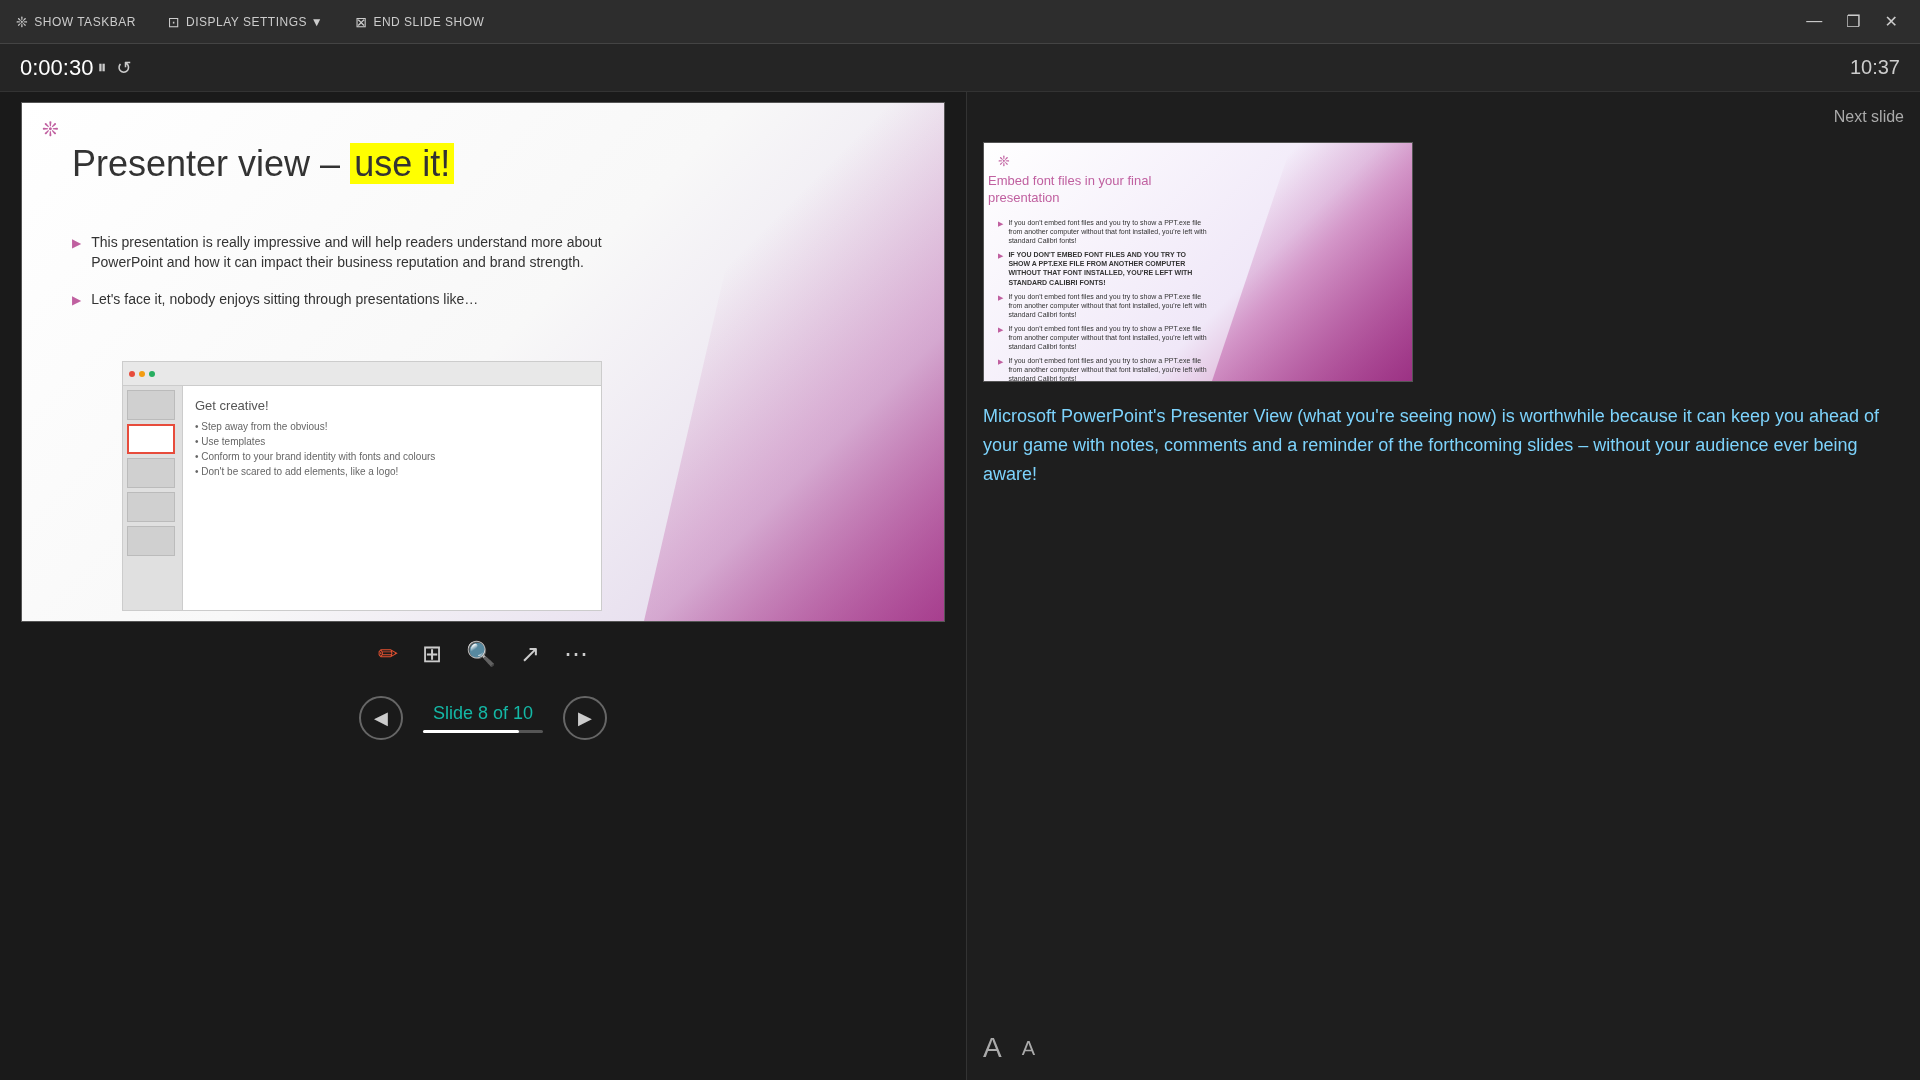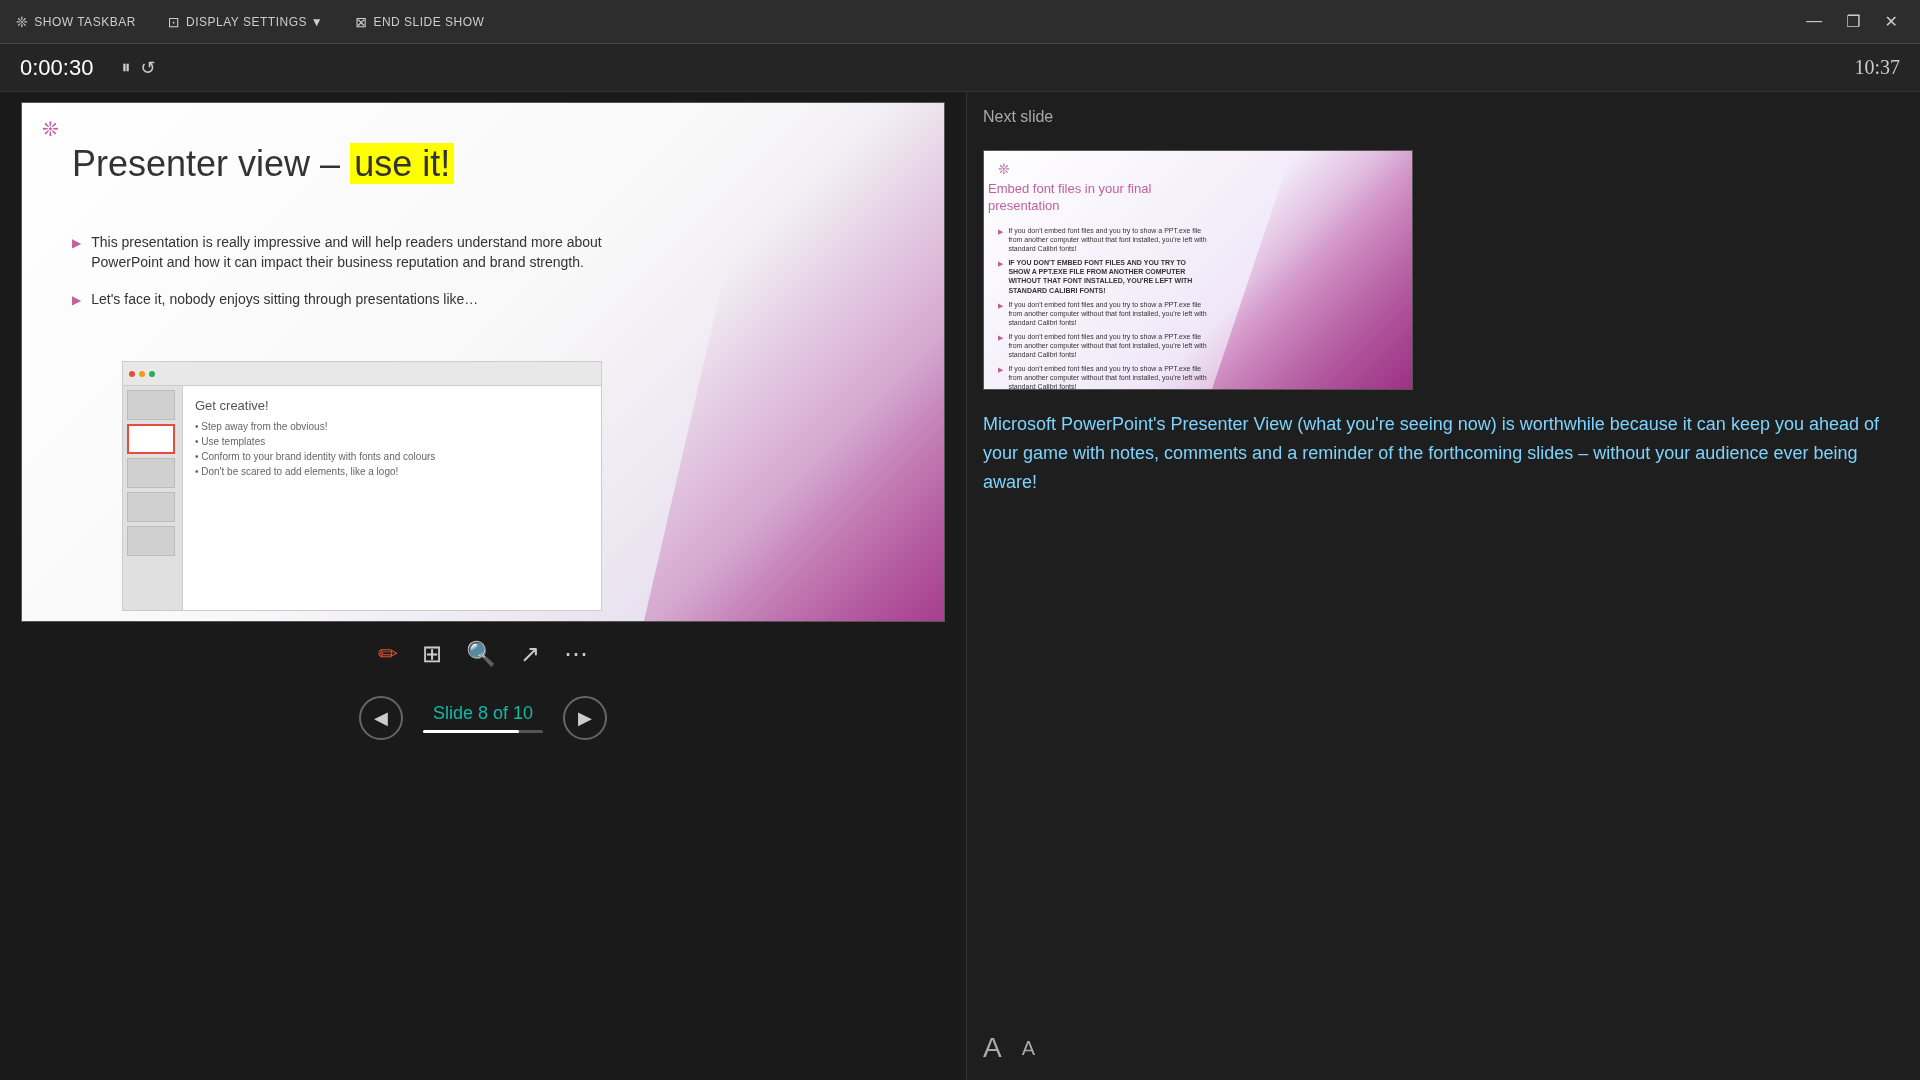--- a/index.html
+++ b/index.html
@@ -52,37 +52,36 @@
       height: 48px;
       background: #252525;
       display: flex;
       align-items: center;
       padding: 0 20px;
       border-bottom: 1px solid #333;
     }
     .timer-left {
       display: flex;
       align-items: center;
-      gap: 28px;
+      gap: 4px;
       font-size: 22px;
       font-weight: 300;
       color: #fff;
     }
     .timer-controls {
       display: flex;
       gap: 10px;
       font-size: 18px;
       color: #ccc;
     }
     .timer-controls span { cursor: pointer; }
     .clock-time {
       margin-left: auto;
       font-size: 20px;
       color: #ccc;
-      font-family: Liberation Serif, serif;
     }
 
     
     .main-area {
       display: flex;
       height: calc(1080px - 44px - 48px);
     }
 
     
     .left-panel {
@@ -296,21 +295,22 @@
       background: #1e1e1e;
       display: flex;
       flex-direction: column;
       padding: 16px;
       border-left: 1px solid #333;
     }
 
     .next-slide-label {
       font-size: 16px;
       color: #aaa;
-      margin-bottom: 24px;
+      margin-bottom: 16px;
+      text-align: right;
     }
 
     
     .next-slide-thumb {
       width: 100%;
       max-width: 430px;
       height: 240px;
       background: #fff;
       position: relative;
       overflow: hidden;

